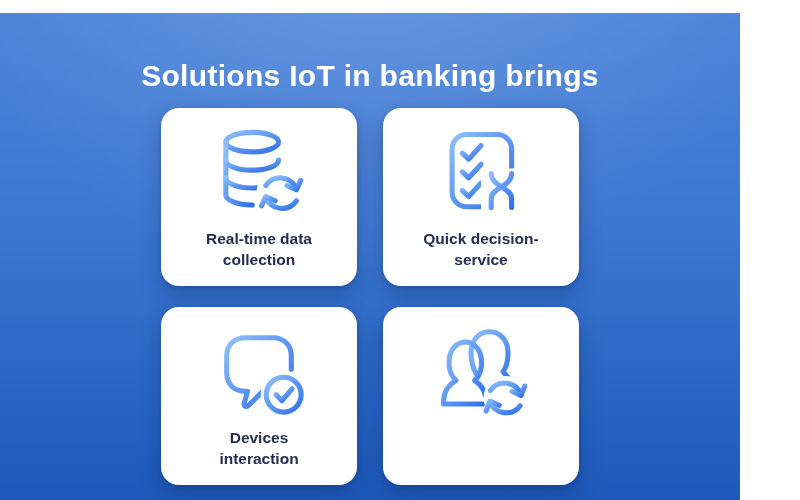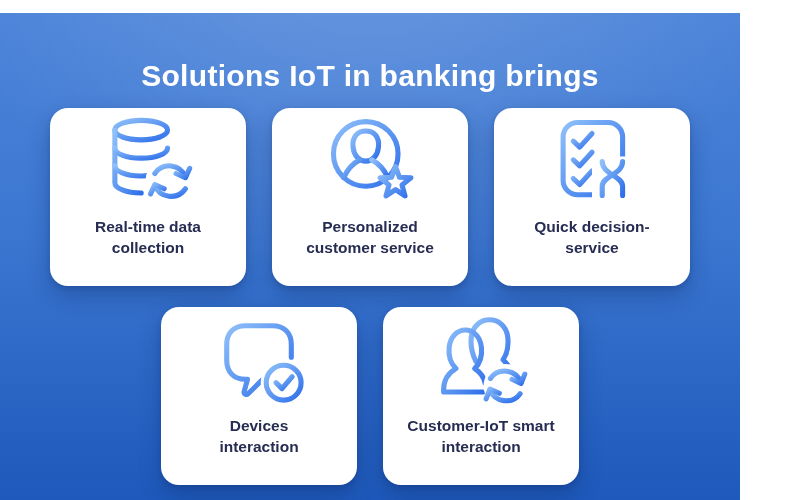--- a/index.html
+++ b/index.html
@@ -28,21 +28,21 @@
     display:flex;flex-direction:column;
     gap:21px;align-items:center;
   }
   .row{display:flex;gap:26px;justify-content:center;}
   .card{
     width:196px;height:178px;
     background:#ffffff;
     border-radius:18px;
     box-shadow:0 10px 22px rgba(10,35,90,0.30), 0 2px 5px rgba(10,35,90,0.18);
     display:flex;flex-direction:column;align-items:center;
-    padding:0 8px 10px;
+    padding:12px 8px 10px;
     box-sizing:border-box;
   }
   .card-icon{width:116px;height:102px;flex:0 0 auto;}
   .card-icon svg{width:100%;height:100%;display:block;}
   .card-label{
     margin-top:6px;
     font-size:15.5px;
     line-height:21px;
     font-weight:700;
     color:#262C52;
@@ -84,41 +84,20 @@
               <path d="M109 71 L104 82 L93 77"></path>
               <path d="M104 95 A20.5 20.5 0 0 1 68 91"></path>
               <path d="M63 101 L68 90 L79 95"></path>
             </g>
           </svg>
         </span>
         <div class="card-label">Real-time data
 collection</div>
       </div>
 
-      <div class="card">
-        <span class="card-icon">
-          <svg viewBox="0 0 120 120">
-            <defs>
-              <linearGradient id="g2" x1="0" y1="0" x2="1" y2="1">
-                <stop offset="0" stop-color="#8FC0F9"></stop>
-                  <stop offset="1" stop-color="#2E6FEA"></stop>
-              </linearGradient>
-            </defs>
-            <g class="ic" stroke="url(#g2)">
-              <circle cx="55" cy="54" r="38"></circle>
-              <path d="M55 27 c10.5 0 16 7.5 15 18.5 c-1 10.5 -7 17 -15 17 c-8 0 -14 -6.5 -15 -17 c-1 -11 4.5 -18.5 15 -18.5 z"></path>
-              <path d="M29 82 C35 68 44 63 48 61"></path>
-              <path d="M62 61 C66 63 75 68 81 82"></path>
-            </g>
-            <path class="ic" stroke="url(#g2)" fill="#fff" d="M90 69 L94.7 81.5 L108.1 82.1 L97.6 90.5 L101.2 103.4 L90 96 L78.8 103.4 L82.4 90.5 L71.9 82.1 L85.3 81.5 Z"></path>
-          </svg>
-        </span>
-        <div class="card-label">Personalized
-customer service</div>
-      </div>
 
       <div class="card">
         <span class="card-icon">
           <svg viewBox="0 0 120 120">
             <defs>
               <linearGradient id="g3" x1="0" y1="0" x2="1" y2="1">
                 <stop offset="0" stop-color="#8FC0F9"></stop>
                   <stop offset="1" stop-color="#2E6FEA"></stop>
               </linearGradient>
             </defs>
@@ -181,20 +160,18 @@
             <path class="ic" stroke="url(#g5)" fill="#fff" d="M62 100 H16 V97.5 C16 85 22.5 77 30.5 72.5 C24.5 66.5 21.5 57.5 22.5 47.5 C23.7 35 32 27 41.5 27 C51 27 59.3 35 60.5 47.5 C61.5 57.5 58.5 66.5 52.5 72.5 C59 76.5 63.5 82.5 65 90"></path>
             <circle cx="89" cy="93" r="26" fill="#fff"></circle>
             <g class="ic" stroke="url(#g5)">
               <path d="M71 84 A20.5 20.5 0 0 1 107 89"></path>
               <path d="M111.5 79 L107 90 L96.5 85"></path>
               <path d="M106 102 A20.5 20.5 0 0 1 70.5 97.5"></path>
               <path d="M66 108 L70.5 96.5 L81.5 101.5"></path>
             </g>
           </svg>
         </span>
-        <div class="card-label">Customer-IoT smart
-interaction</div>
       </div>
 
     </div>
 
   </div>
 </div>
 
 </body></html>

